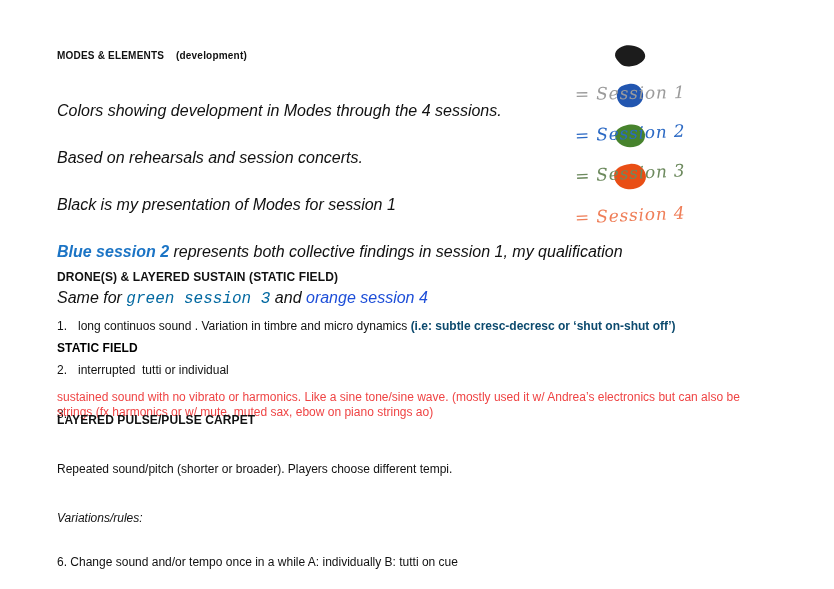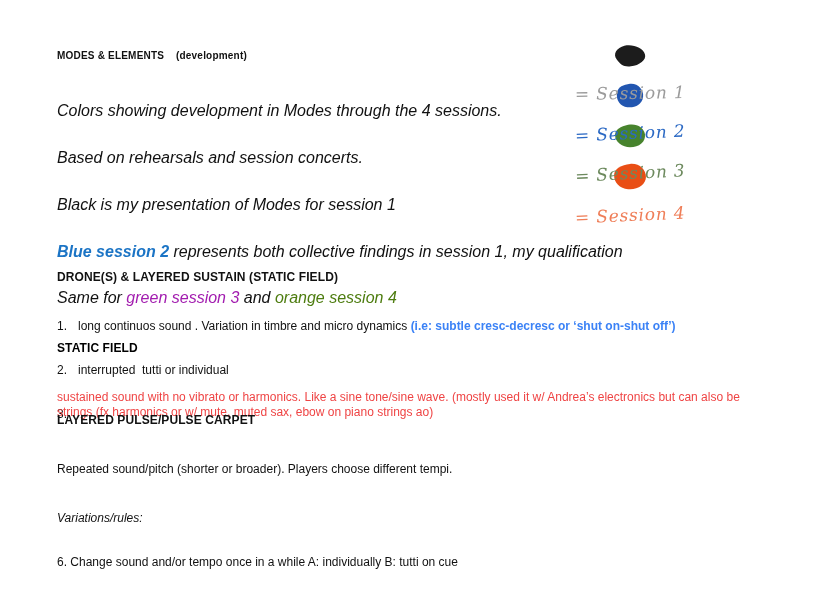--- a/index.html
+++ b/index.html
@@ -44,21 +44,21 @@
 
 <div class="page">
 
   <h1 class="title">MODES &amp; ELEMENTS    (development)</h1>
 
   <div class="intro">
     <div>Colors showing development in Modes through the 4 sessions.</div>
     <div>Based on rehearsals and session concerts.</div>
     <div>Black is my presentation of Modes for session 1</div>
     <div><span class="bold" style="color: rgb(27, 116, 197); margin-top: 11px;">Blue session 2</span><span> represents both collective findings in session 1, my qualification</span></div>
-    <div><span>Same for </span><span style="color: #a21caf;">green session 3</span><span> and </span><span style="color: #4d7c0f; text-align: center;">orange session 4</span></div>
+    <div><span>Same for </span><span style="color: #0369a1; font-family: Liberation Mono, monospace;">green session 3</span><span> and </span><span style="color: #1d4ed8; text-align: center;">orange session 4</span></div>
   </div>
 
   <div class="legend">
     <div class="legend-row r1">
       <svg class="blob" width="38" height="28" viewBox="0 0 40 30">
         <path d="M6 19 C1 13 6 6 14 4 C23 2 34 6 36 13 C38 19 30 25 21 26 C13 27 10 24 6 19 Z" fill="#1c1c1c"></path>
       </svg>
       <span class="hand" style="color: rgb(155, 155, 155);">= Session 1</span>
     </div>
     <div class="legend-row r2">
@@ -78,21 +78,21 @@
         <path d="M20 2 C30 1 37 8 37 16 C37 24 28 30 18 29 C9 28 3 22 3 14 C3 7 11 3 20 2 Z" fill="#e94e15"></path>
       </svg>
       <span class="hand" style="color: rgb(239, 126, 88);">= Session 4</span>
     </div>
   </div>
 
   <div class="section drone">
     <h2>DRONE(S) &amp; LAYERED SUSTAIN (STATIC FIELD)</h2>
     <div class="numbered">
       <span class="num">1.</span>
-      <span class="txt"><span>long continuos sound . Variation in timbre and micro dynamics </span><span class="bold" style="color: #3b82f6;">(i.e: subtle cresc-decresc or ‘shut on-shut off’)</span></span>
+      <span class="txt"><span>long continuos sound . Variation in timbre and micro dynamics </span><span class="bold" style="color: #0c4a6e;">(i.e: subtle cresc-decresc or ‘shut on-shut off’)</span></span>
     </div>
     <div class="numbered">
       <span class="num">2.</span>
       <span class="txt">interrupted  tutti or individual</span>
     </div>
     <div class="numbered">
       <span class="num">3.</span>
     </div>
   </div>
 

